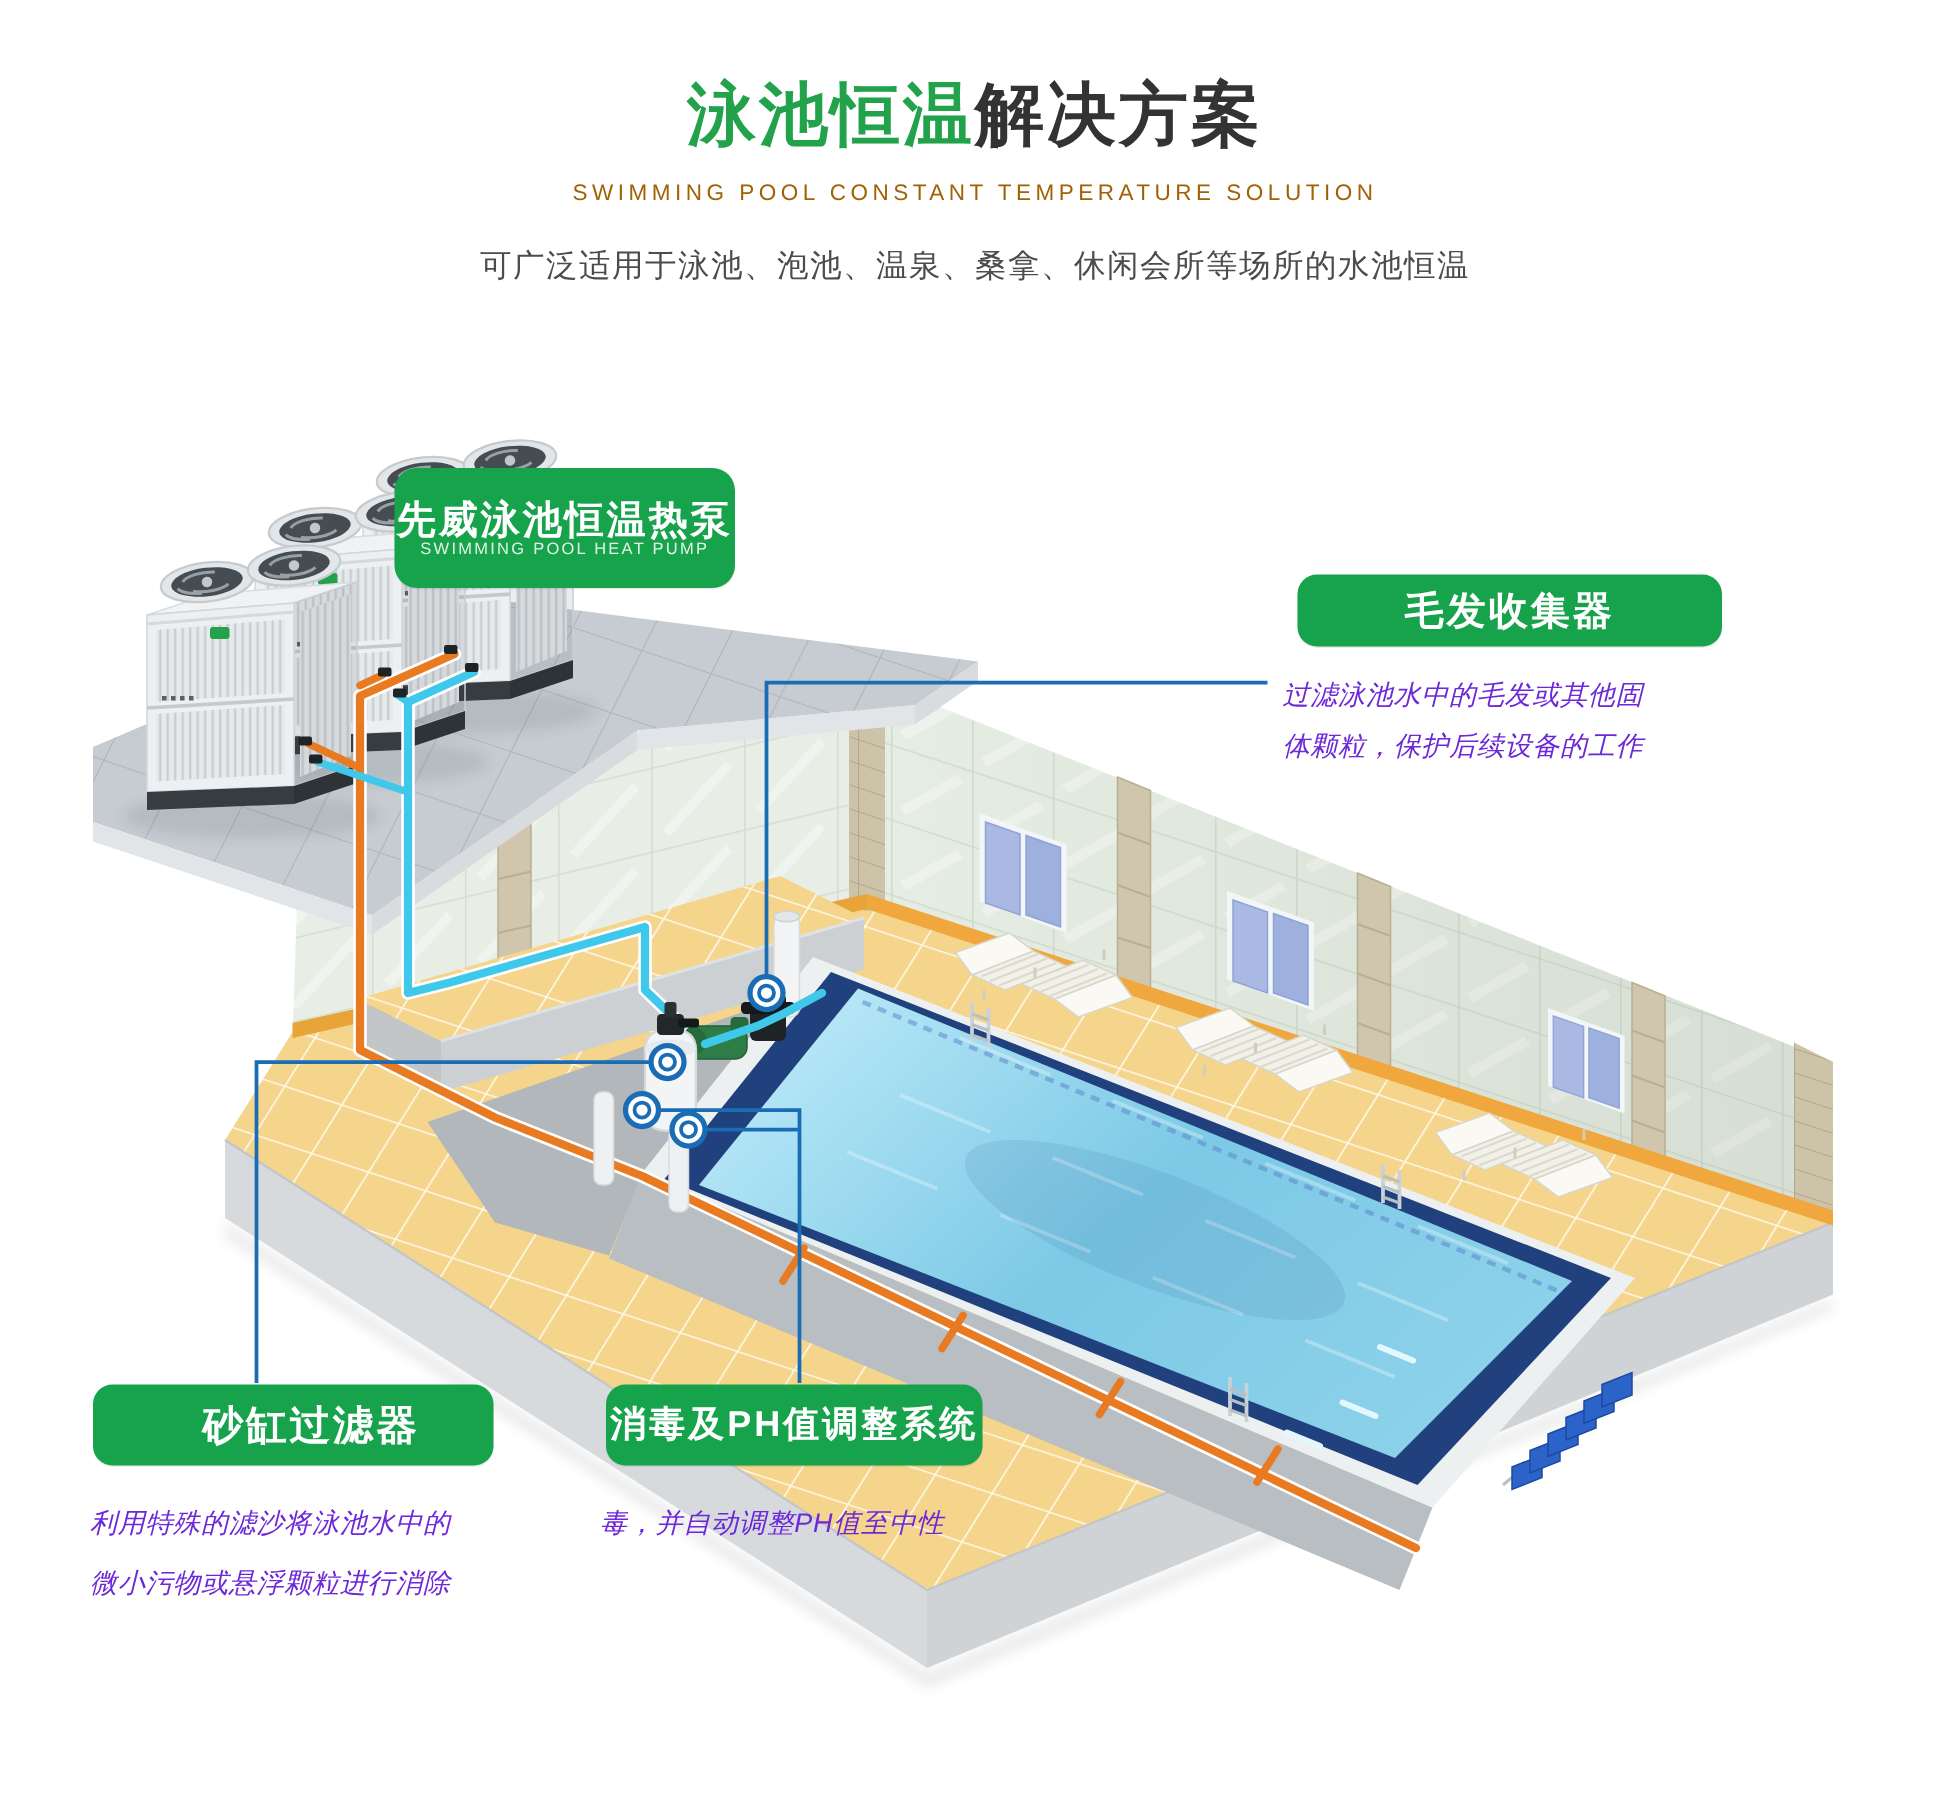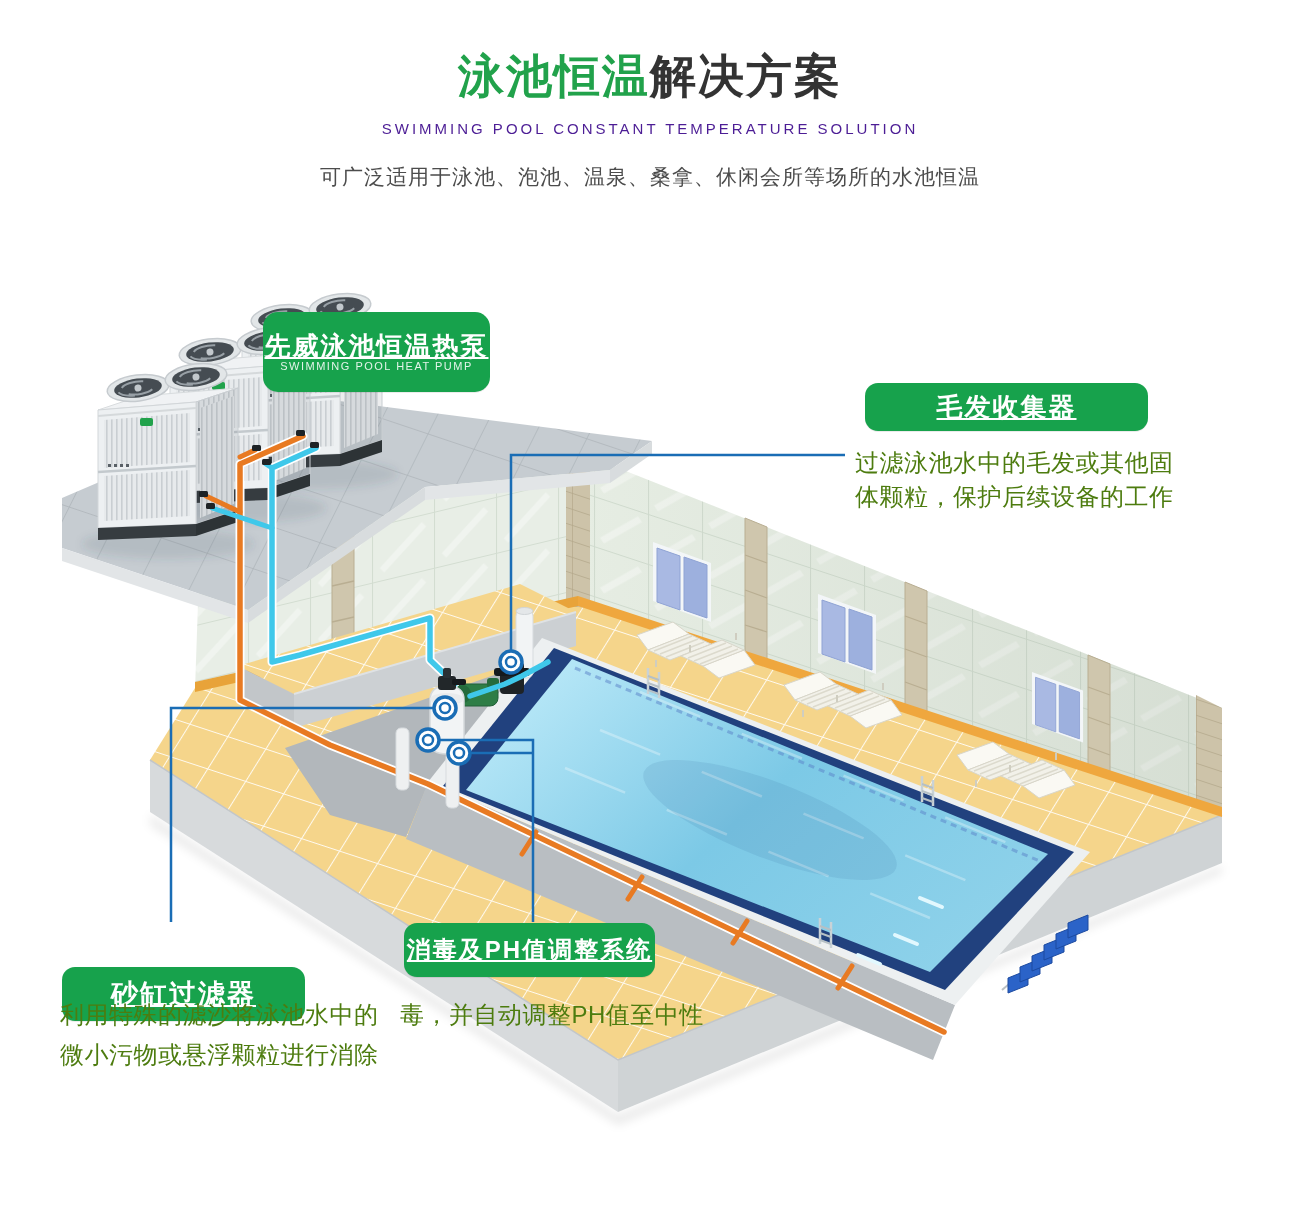--- a/index.html
+++ b/index.html
@@ -3,32 +3,32 @@
 <meta charset="utf-8">
 <style>
   html,body{margin:0;padding:0;background:#fff;}
   body{font-family:"Liberation Sans","DejaVu Sans",sans-serif;}
   .stage{position:relative;width:1300px;height:1207px;background:#fff;overflow:hidden;}
   .scene{position:absolute;left:0;top:0;}
   .hdr{position:absolute;left:0;top:0;width:100%;text-align:center;}
   .title{margin-top:55px;font-size:46px;font-weight:700;letter-spacing:2px;line-height:1.1;font-family:Liberation Mono, monospace;}
   .title .hl{color:#21a24b;}
   .title .rest{color:#333;}
-  .sub-en{margin-top:14px;font-size:15px;color:#4c1d95;letter-spacing:3px;}
+  .sub-en{margin-top:14px;font-size:15px;color:#a16207;letter-spacing:3px;}
   .desc-top{margin-top:26px;font-size:21px;color:#4c4c4c;letter-spacing:1px;}
   .pill{position:absolute;background:#17a24c;color:#fff;border-radius:13px;display:flex;flex-direction:column;align-items:center;justify-content:center;box-shadow:0 1px 0 rgba(0,0,0,0.08);}
-  .pill .t1{font-size:26px;font-weight:700;letter-spacing:2px;line-height:1;text-decoration:underline;}
+  .pill .t1{font-size:26px;font-weight:700;letter-spacing:2px;line-height:1;}
   .pill .t2{font-size:11px;letter-spacing:1.5px;margin-top:1px;color:rgba(255,255,255,0.88);}
   .pill-hp{left:263px;top:312px;width:227px;height:80px;border-radius:15px;}
   .pill-hair{left:865px;top:383px;width:283px;height:48px;}
-  .pill-sand{left:62px;top:967px;width:243px;height:54px;}
+  .pill-sand{left:62px;top:923px;width:243px;height:54px;padding-left:24px;}
   .pill-ph{left:404px;top:923px;width:251px;height:54px;}
   .pill-ph .t1{font-size:24px;}
   .pill-sand .t1{font-size:27px;}
-  .blk{position:absolute;font-size:24px;color:#4d7c0f;letter-spacing:0.5px;}
+  .blk{position:absolute;font-size:18px;color:#6d28d9;letter-spacing:0.5px;font-style:italic;}
   .blk div{white-space:nowrap;}
   .blk-hair{left:855px;top:446px;line-height:34px;}
   .blk-sand{left:60px;top:995px;line-height:40px;}
   .blk-ph{left:400px;top:995px;line-height:40px;}
 </style>
 </head>
 <body>
 
 <div class="stage">
 

